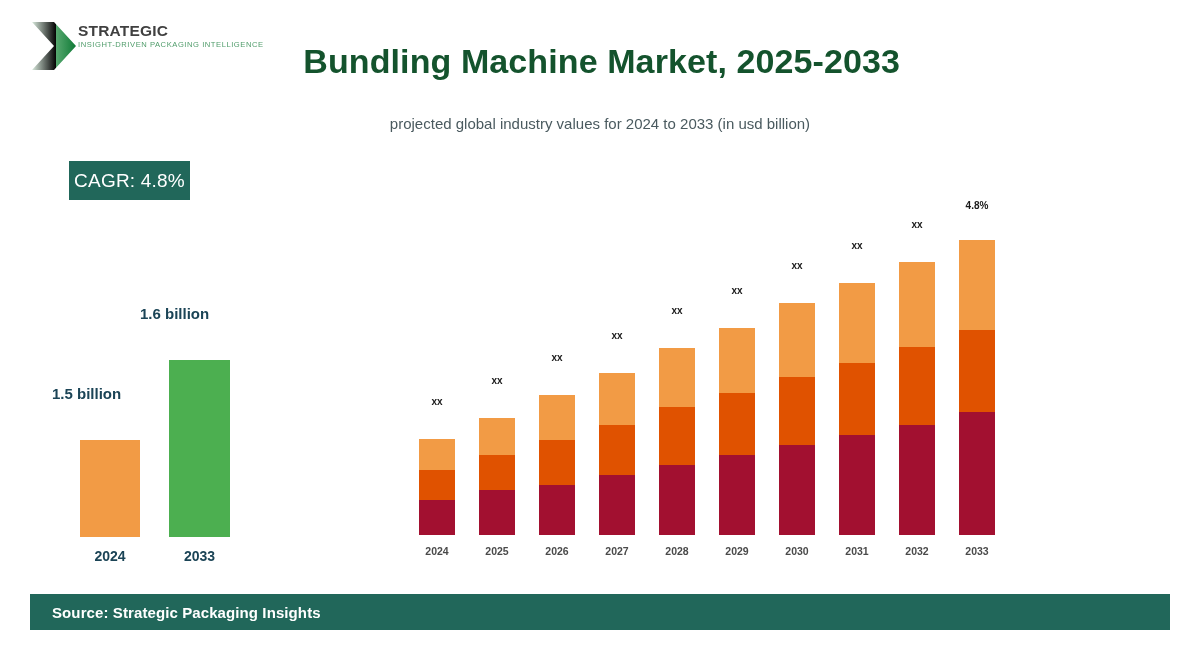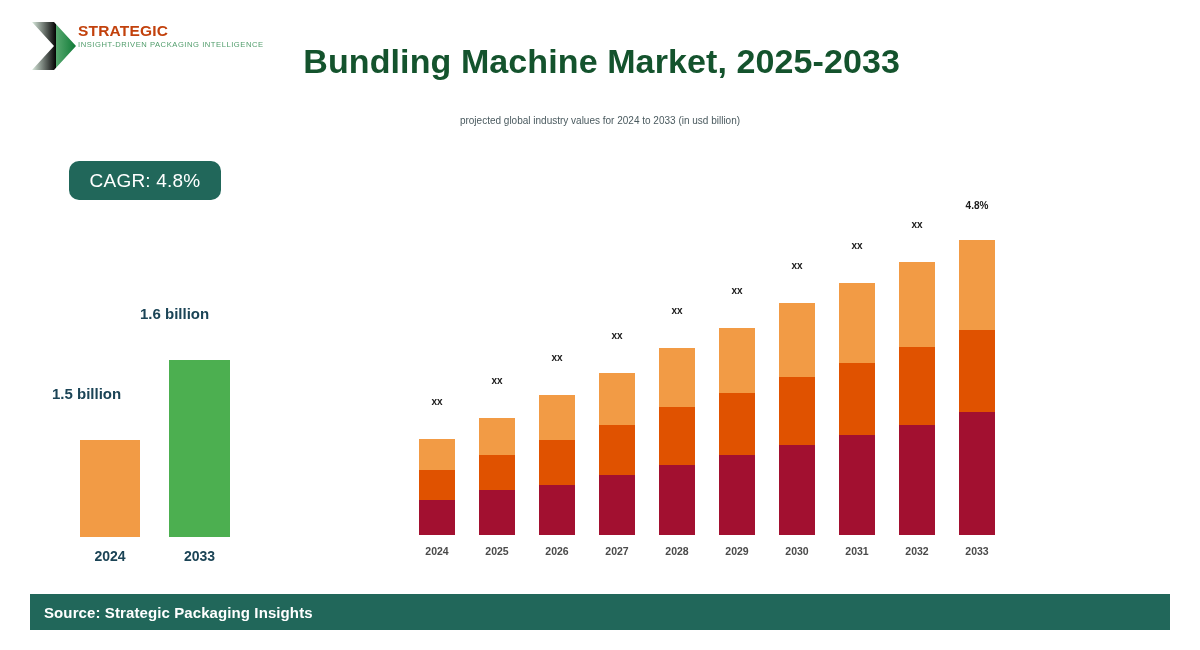--- a/index.html
+++ b/index.html
@@ -30,21 +30,21 @@
     width: 48px;
     height: 52px;
   }
   #logo-text-block {
     position: absolute;
     left: 48px;
     top: 8px;
     width: 190px;
   }
   .logo-line {
-    color: #c2410c;
+    color: #404040;
     font-weight: bold;
     font-size: 15.5px;
     letter-spacing: 0.2px;
     line-height: 17px;
     white-space: nowrap;
   }
   #logo-tagline {
     color: #4f9c6a;
     font-size: 7.6px;
     letter-spacing: 0.55px;
@@ -64,38 +64,37 @@
     font-weight: bold;
     letter-spacing: 0.1px;
   }
   #chart-subtitle {
     position: absolute;
     left: 300px;
     top: 115px;
     width: 600px;
     text-align: center;
     color: #4a5a5f;
-    font-size: 10px;
+    font-size: 15px;
   }
 
   
   #cagr-badge {
     position: absolute;
     left: 69px;
     top: 161px;
-    width: 152px;
+    width: 121px;
     height: 39px;
     background: #21675A;
     color: #ffffff;
     font-size: 19px;
     display: flex;
     align-items: center;
     justify-content: center;
     letter-spacing: 0.2px;
-    border-radius: 10px;
   }
 
   
   #left-panel {
     position: absolute;
     left: 40px;
     top: 300px;
     width: 250px;
     height: 270px;
   }
@@ -171,21 +170,21 @@
     position: absolute;
     left: 30px;
     top: 594px;
     width: 1140px;
     height: 36px;
     background: #21675A;
     display: flex;
     align-items: center;
     justify-content: space-between;
     box-sizing: border-box;
-    padding: 0 14px;
+    padding: 0 22px;
   }
   .footer-text {
     color: #ffffff;
     font-size: 15px;
     font-weight: bold;
     letter-spacing: 0.1px;
   }
 </style>
 </head>
 <body>

